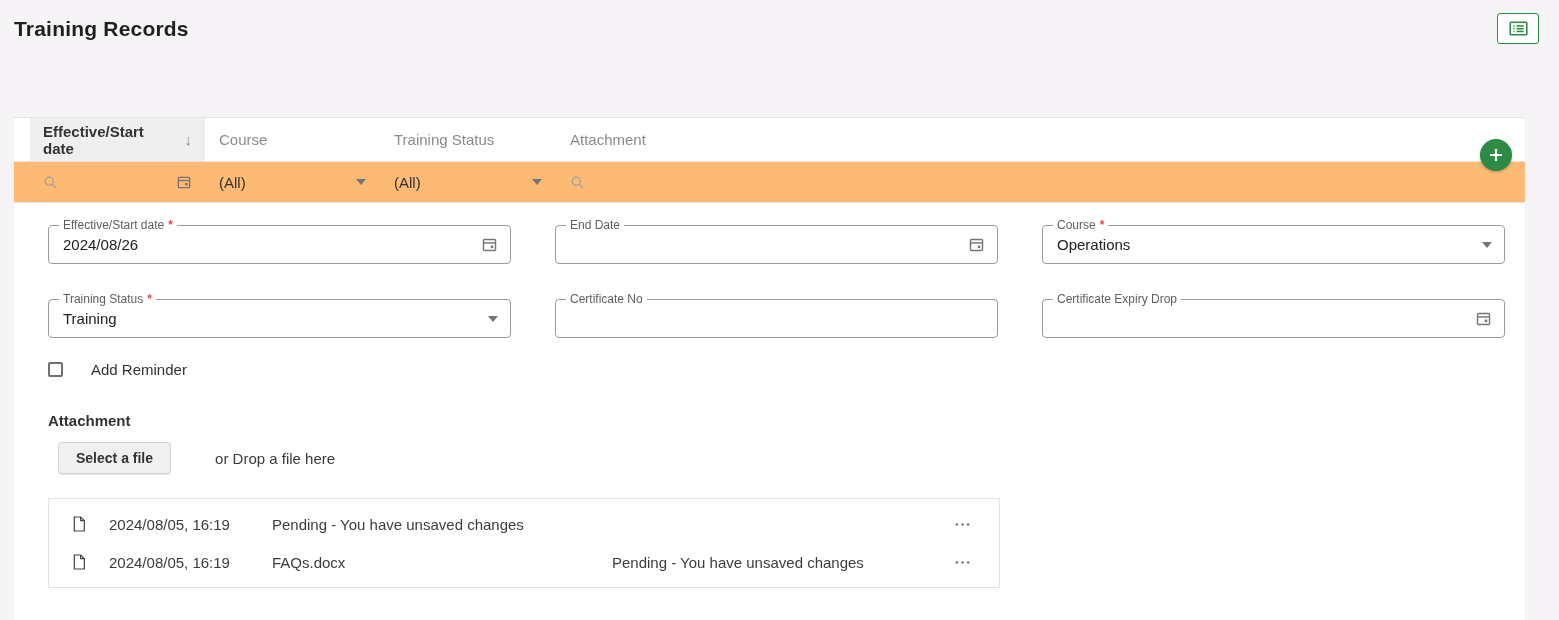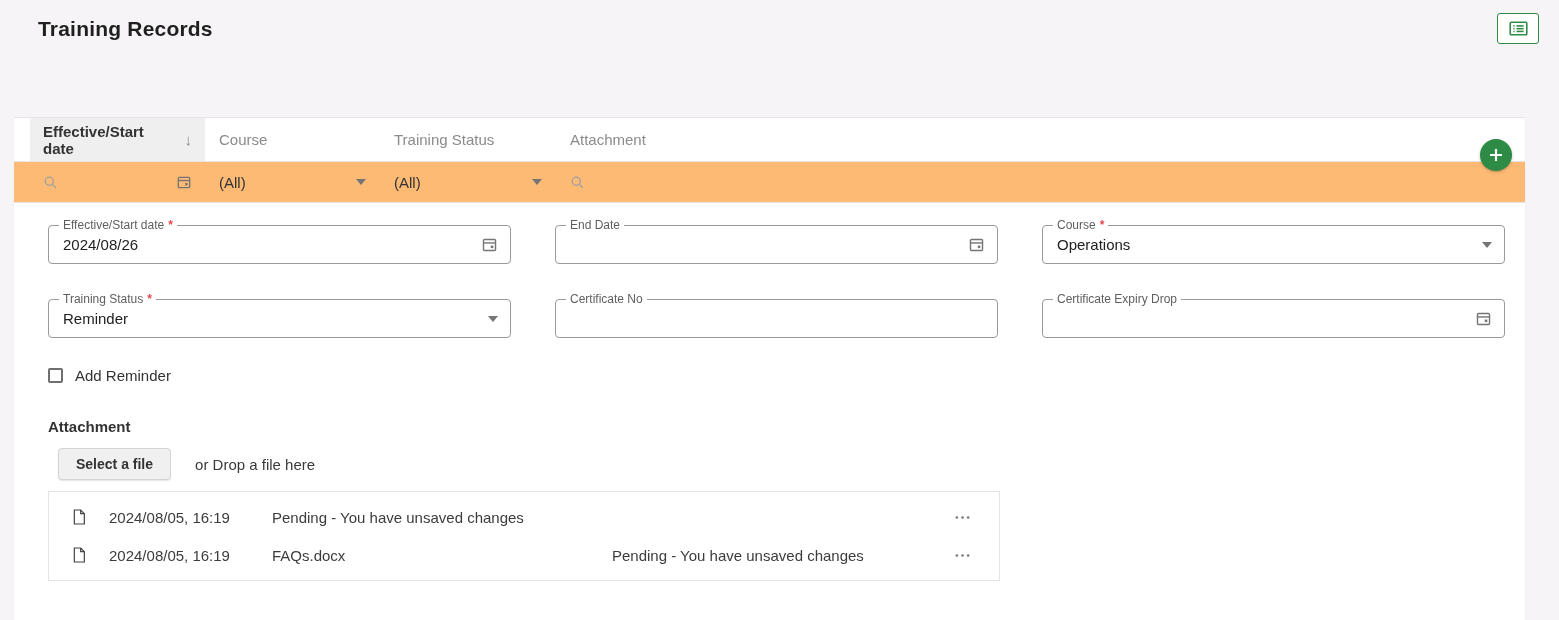--- a/index.html
+++ b/index.html
@@ -6,21 +6,21 @@
     --accent-green:#2e8b45;
     --required-red:#e5484d;
   }
   *{box-sizing:border-box;}
   body{
     margin:0; width:1559px; height:620px; overflow:hidden;
     background:#f6f4f6; color:#212121;
     font-family:"Liberation Sans","DejaVu Sans",sans-serif;
   }
   
-  .titlebar{height:57px; display:flex; align-items:center; justify-content:space-between; padding:0 20px 0 14px;margin-left:24px;}
+  .titlebar{height:57px; display:flex; align-items:center; justify-content:space-between; padding:0 20px 0 14px;}
   .page-title{margin:0; font-size:21px; font-weight:bold; color:#1f1f1f; letter-spacing:.2px;}
   .view-btn{width:42px; height:31px; background:#fff; border:1px solid var(--accent-green); border-radius:3px; display:flex; align-items:center; justify-content:center; cursor:pointer; padding:0;}
   
   .card{position:relative; margin-left:14px; width:1511px; height:555px; background:#fff; border-radius:4px; box-shadow:0 1px 2px rgba(0,0,0,.05);}
   .fab{position:absolute; top:22px; right:13px; width:32px; height:32px; border-radius:50%; background:var(--accent-green); border:none; display:flex; align-items:center; justify-content:center; cursor:pointer; box-shadow:0 1px 3px rgba(0,0,0,.25); padding:0;}
   
   .grid-header{margin-top:60px; display:flex; align-items:stretch; height:45px; border-top:1px solid #e6e6e6; border-bottom:1px solid #e6e6e6; padding-left:16px; font-size:15px;}
   .hcol{padding:0 14px; color:#8b8b8b; display:flex; align-items:center; cursor:pointer;}
   .hcol.sorted{background:#efefef; color:#333; font-weight:bold; padding:0 13px; justify-content:space-between;}
   .sort-arrow{font-weight:normal; color:#8a8a8a; font-size:15px; margin-left:8px;}
@@ -35,29 +35,29 @@
   .form{padding:22px 20px 0 34px;}
   .frow{display:flex; gap:44px;}
   .frow.r1{margin-bottom:35px;}
   .field{position:relative; height:39px; border:1px solid #9a9a9a; border-radius:4px; background:#fff; display:flex; align-items:center; padding:0 12px 0 14px; cursor:text;}
   .w1{width:463px;} .w2{width:443px;} .w3{width:463px;}
   .flabel{position:absolute; top:-8px; left:10px; background:#fff; padding:0 4px; font-size:12px; color:#5f5f5f; display:flex; gap:4px; line-height:14px; white-space:nowrap;}
   .req{color:var(--required-red); font-weight:bold;}
   .fvalue{font-size:15px; color:#212121; flex:1; white-space:nowrap; overflow:hidden;}
   .ficon{margin-left:auto; display:flex; align-items:center;}
   
-  .check-row{display:flex; align-items:center; gap:12px; margin-top:29px; cursor:pointer;}
+  .check-row{display:flex; align-items:center; gap:28px; margin-top:23px; cursor:pointer;}
   .checkbox{width:15px; height:15px; border:2px solid #6f6f6f; border-radius:2px; background:#fff;}
   .check-label{font-size:15px; color:#333;}
   
   .attach-heading{margin-top:34px; font-size:15px; font-weight:bold; color:#333;}
-  .upload-row{margin:13px 0 0 10px; display:flex; align-items:center; gap:10px;}
+  .upload-row{margin:13px 0 0 10px; display:flex; align-items:center; gap:30px;}
   .select-btn{padding:7px 17px; background:#f0f0f0; border:1px solid #d4d4d4; border-radius:4px; font-weight:bold; font-size:14px; color:#333; cursor:pointer; box-shadow:0 1px 1px rgba(0,0,0,.1); font-family:inherit;}
   .drop-hint{font-size:15px; color:#3a3a3a;margin-left:14px;}
-  .file-list{margin-top:11px; width:952px; border:1px solid #e3e3e3; padding:6px 0;}
+  .file-list{margin-top:24px; width:952px; border:1px solid #e3e3e3; padding:6px 0;}
   .file-row{display:flex; align-items:center; height:38px; font-size:15px; color:#3c3c3c;}
   .fi-icon{padding-left:23px; width:60px; display:flex; align-items:center;}
   .fi-date{width:163px;}
   .fi-name{width:340px;}
   .fi-status{flex:1;}
   .fi-menu{width:45px; display:flex; cursor:pointer;}
 </style>
 </head>
 <body>
 
@@ -189,21 +189,21 @@
         </span>
       </div>
     </div>
 
     <div class="frow r2">
       <div class="field w1">
         <span class="flabel">
           <span>Training Status</span>
             <span class="req">*</span>
         </span>
-        <span class="fvalue">Reminder</span>
+        <span class="fvalue">Training</span>
         <span class="ficon">
           <svg width="10" height="6" viewBox="0 0 10 6">
               <path d="M0 0 L10 0 L5 6 Z" fill="#757575"></path>
             </svg>
         </span>
       </div>
       <div class="field w2">
         <span class="flabel">
           <span>Certificate No</span>
         </span>

